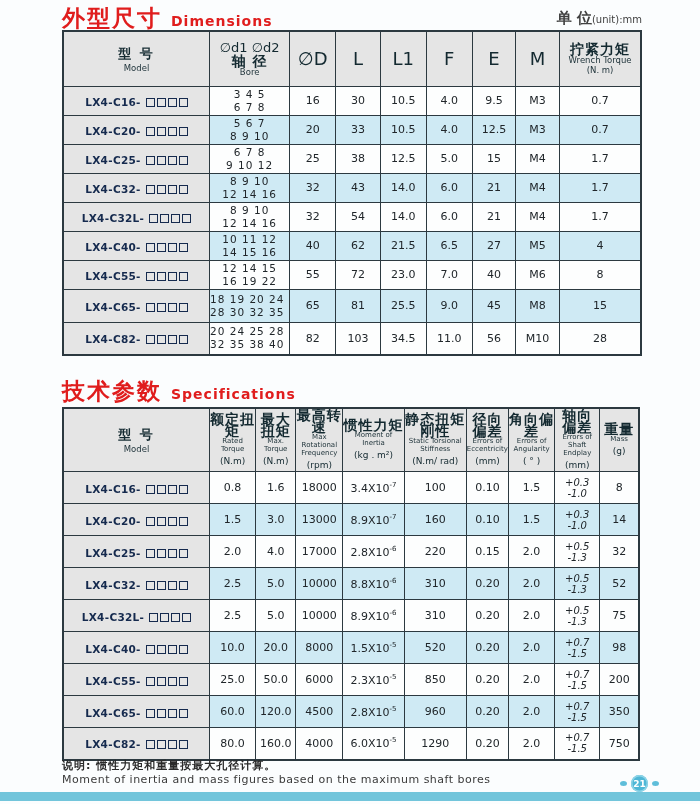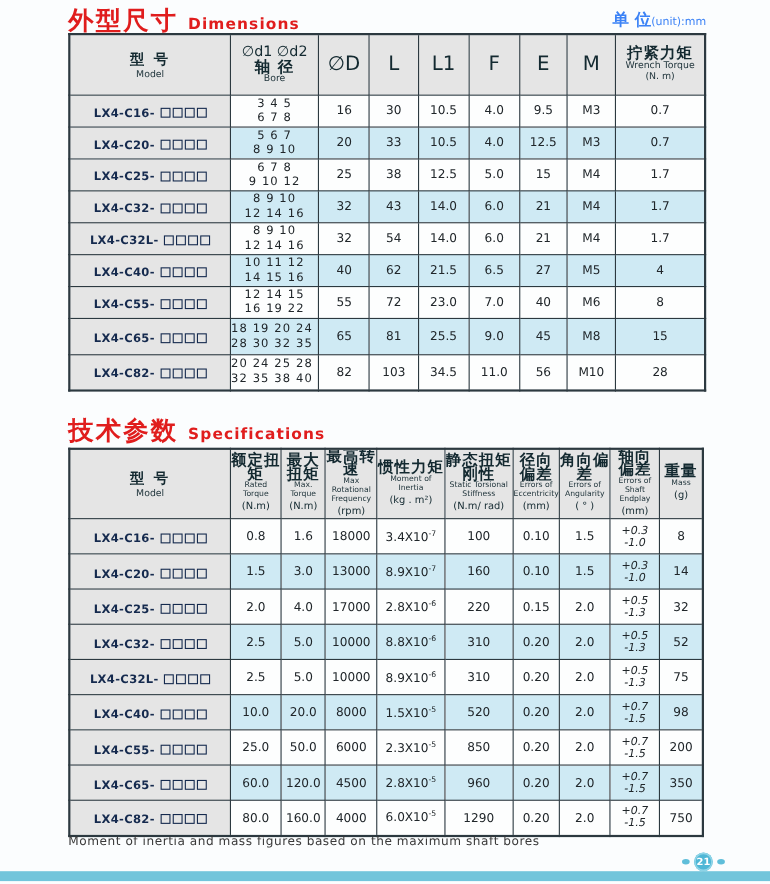--- a/index.html
+++ b/index.html
@@ -10,21 +10,21 @@
     font-family:"DejaVu Sans","Liberation Sans",sans-serif;
     color:#222;
     overflow:hidden;
   }
   .title-row {
     position:absolute; left:62px; width:580px;
     display:flex; justify-content:space-between; align-items:center;
   }
   .title-zh { font-size:23px; font-weight:bold; color:#e01d1d; letter-spacing:2px; }
   .title-en { font-size:14px; font-weight:bold; color:#e01d1d; margin-left:9px; letter-spacing:1px; }
-  .unit-wrap { font-weight:bold; color:#3b82f6; white-space:nowrap; padding-bottom:2px; }
+  .unit-wrap { font-weight:bold; color:#404040; white-space:nowrap; padding-bottom:2px; }
   .unit-label { font-size:15px; font-weight:bold; }
   .unit-suffix { font-size:10px; font-weight:normal; }
 
   table { border-collapse:collapse; table-layout:fixed; }
   .spec-table, .dim-table { position:absolute; left:62px; border:2px solid #2c3940; }
   td, th { border:1px solid #2c3940; text-align:center; vertical-align:middle; overflow:hidden; }
   th { background:#e5e5e5; font-weight:normal; }
   td.model-cell { background:#e5e5e5; }
   tr.alt td:not(.model-cell) { background:#cfeaf4; }
   tr:not(.alt) td:not(.model-cell) { background:#fdfefe; }
@@ -445,20 +445,21 @@
     <td class="tol">
           <div>+0.7</div>
           <div>-1.5</div>
         </td>
     <td class="num">750</td>
   </tr>
 </tbody>
   </table>
 
 <div class="footer-note">
+  <div class="note-zh">说明: 惯性力矩和重量按最大孔径计算。</div>
   <div class="note-en">Moment of inertia and mass figures based on the maximum shaft bores</div>
 </div>
 
 <div class="page-badge">
   <span class="badge-dot"></span>
   <span class="badge-circle">21</span>
   <span class="badge-dot"></span>
 </div>
 
 <div class="bottom-bar"></div>

